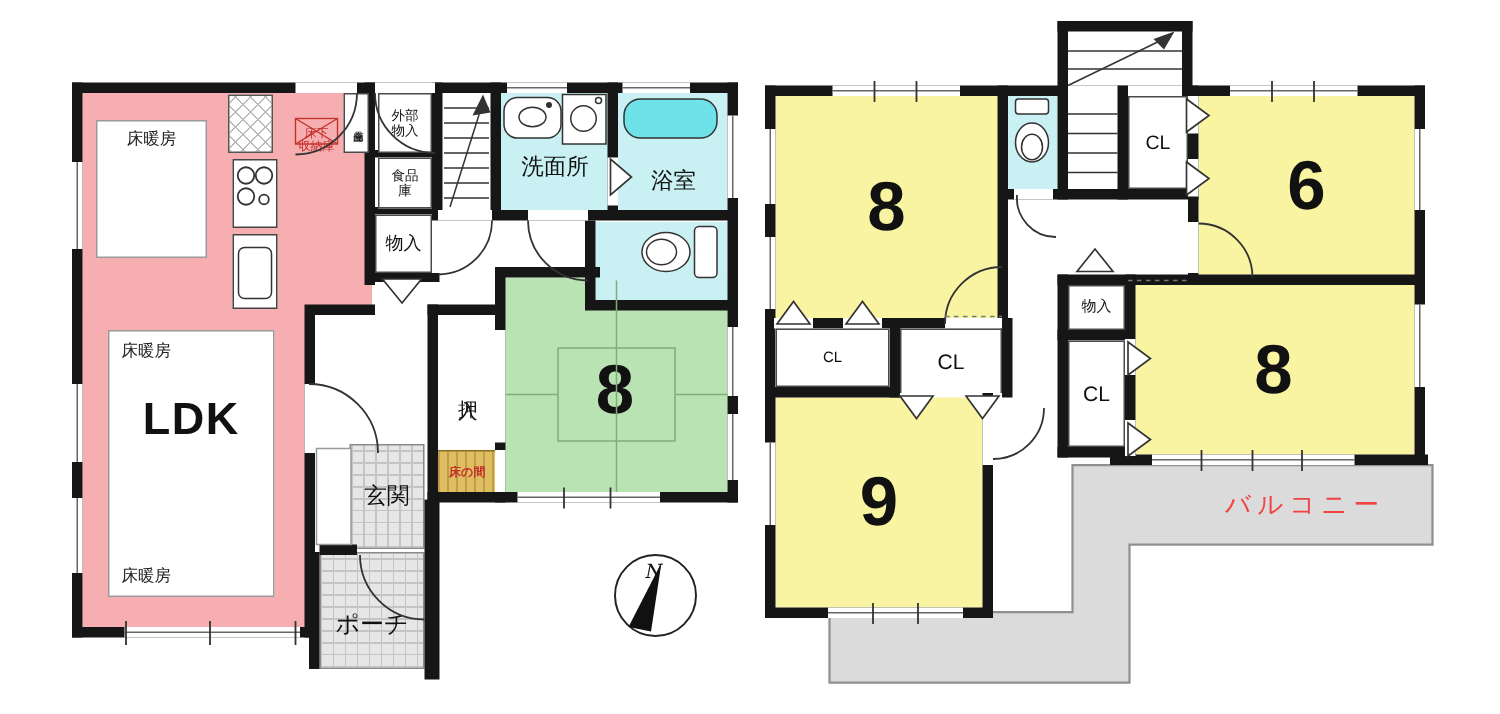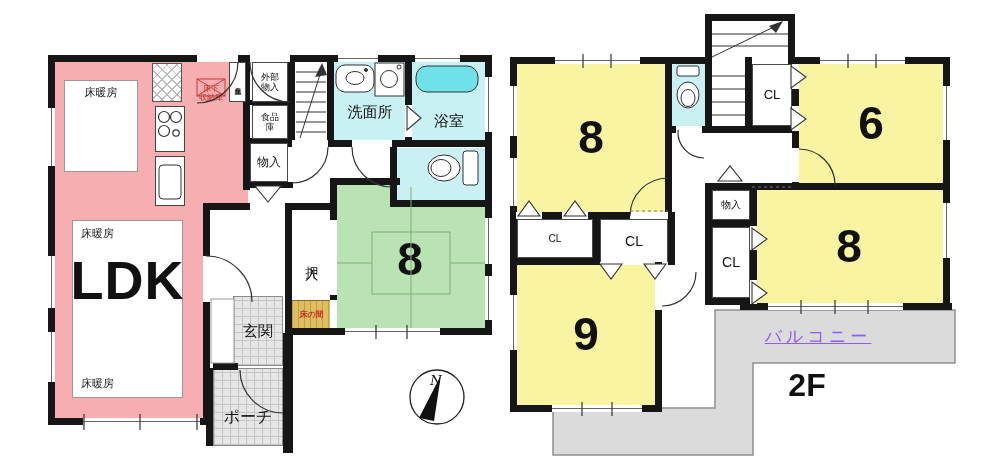--- a/index.html
+++ b/index.html
@@ -151,21 +151,21 @@
   <div class="g" style="left:676px;top:126px;width:26px;height:7px;"></div>
   <div class="g" style="left:655px;top:270px;width:7px;height:40px;"></div>
   <div class="g" style="left:750px;top:226px;width:7px;height:24px;"></div>
   <div class="g" style="left:750px;top:280px;width:7px;height:24px;"></div>
 
   <div class="fhb" style="left:64px;top:80px;width:74px;height:92px;">
     <div class="fh" style="top:4px;left:0;width:100%;text-align:center;">床暖房</div>
   </div>
   <div class="fhb" style="left:72px;top:220px;width:111px;height:178px;">
     <div class="fh" style="top:5px;left:8px;">床暖房</div>
-    <div class="lbl" style="left:0;top:30px;width:100%;height:58px;font-size:54px;font-weight:600;letter-spacing:1px;">LDK</div>
+    <div class="lbl" style="left:0;top:30px;width:100%;height:58px;font-size:30px;font-weight:600;letter-spacing:1px;">LDK</div>
     <div class="fh" style="bottom:6px;left:8px;">床暖房</div>
   </div>
 
   <div class="lbl" style="left:188px;top:82px;width:46px;height:24px;font-size:8px;color:#c2302a;flex-direction:column;">
     <span>床下</span>
     <span>収納庫</span>
   </div>
 
   <div class="wbox vert" style="left:229px;top:62px;width:17px;height:40px;font-size:7px;letter-spacing:0;">
     <span>食品庫</span>
@@ -206,22 +206,21 @@
     <span>CL</span>
   </div>
   <div class="wbox" style="left:600px;top:219px;width:68px;height:43px;font-size:14px;border-bottom:none;">
     <span>CL</span>
   </div>
 
   <div class="lbl big" style="left:517px;top:64px;width:148px;height:148px;">8</div>
   <div class="lbl big" style="left:799px;top:64px;width:144px;height:119px;">6</div>
   <div class="lbl big" style="left:755px;top:190px;width:188px;height:113px;">8</div>
   <div class="lbl big" style="left:517px;top:265px;width:138px;height:140px;">9</div>
-  <div class="lbl" style="left:738px;top:325px;width:160px;height:24px;font-size:17px;letter-spacing:4px;color:#8b5cf6;text-decoration:underline;">バルコニー</div>
-  <div class="lbl" style="left:778px;top:368px;width:58px;height:36px;font-size:32px;font-weight:600;">2F</div>
+  <div class="lbl" style="left:790px;top:325px;width:160px;height:24px;font-size:17px;letter-spacing:4px;color:#ef4444;">バルコニー</div>
 
   <svg class="layer" width="1000" height="476" viewBox="0 0 1000 476">
 
     <g stroke="#333" stroke-width="1" fill="none">
       <path d="M296,72 H326 M296,82 H326 M296,92 H326 M296,102 H326 M296,112 H326 M296,122 H326 M296,132 H326"></path>
       <path d="M300,138 L322,68"></path>
       <polygon points="322,63 315,77 327,75" fill="#333" stroke="none"></polygon>
     </g>
 
     <g stroke="#333" stroke-width="1" fill="none">

